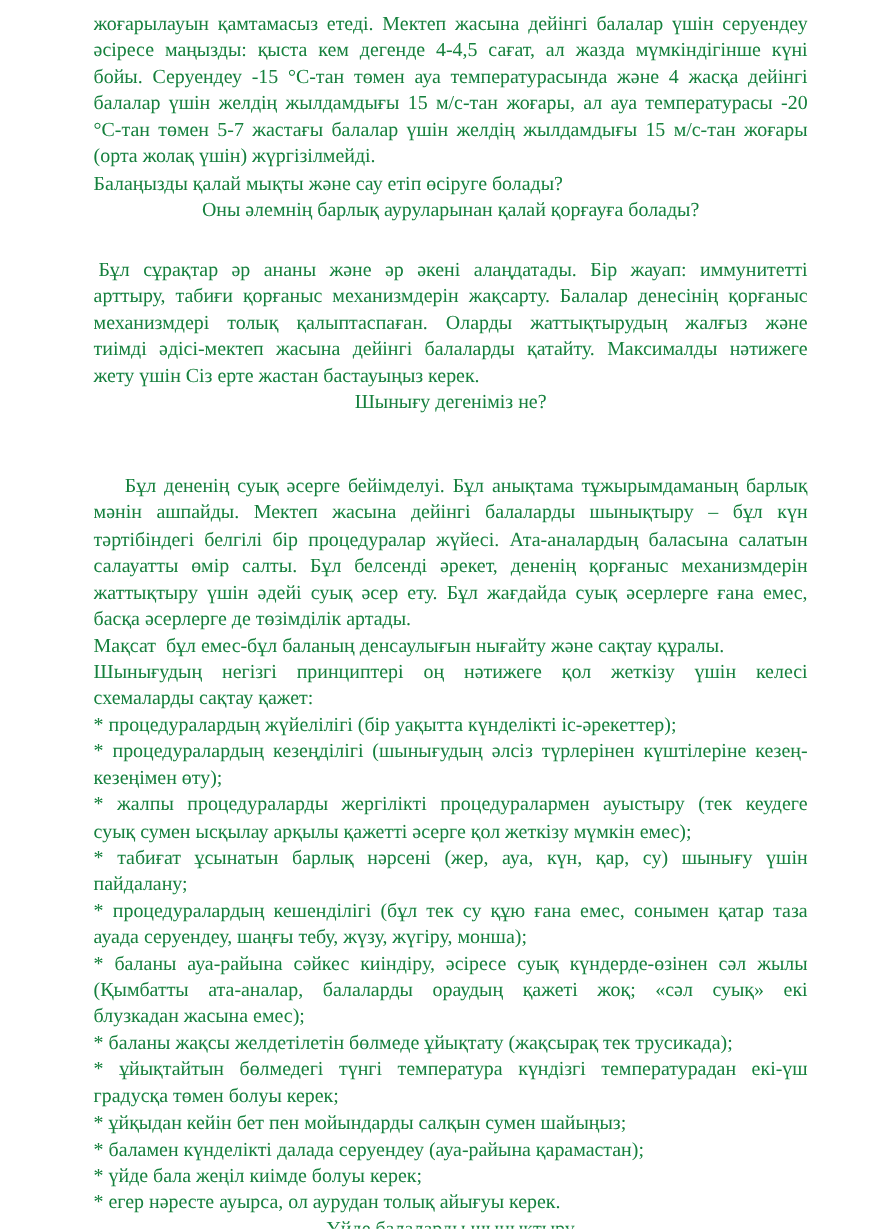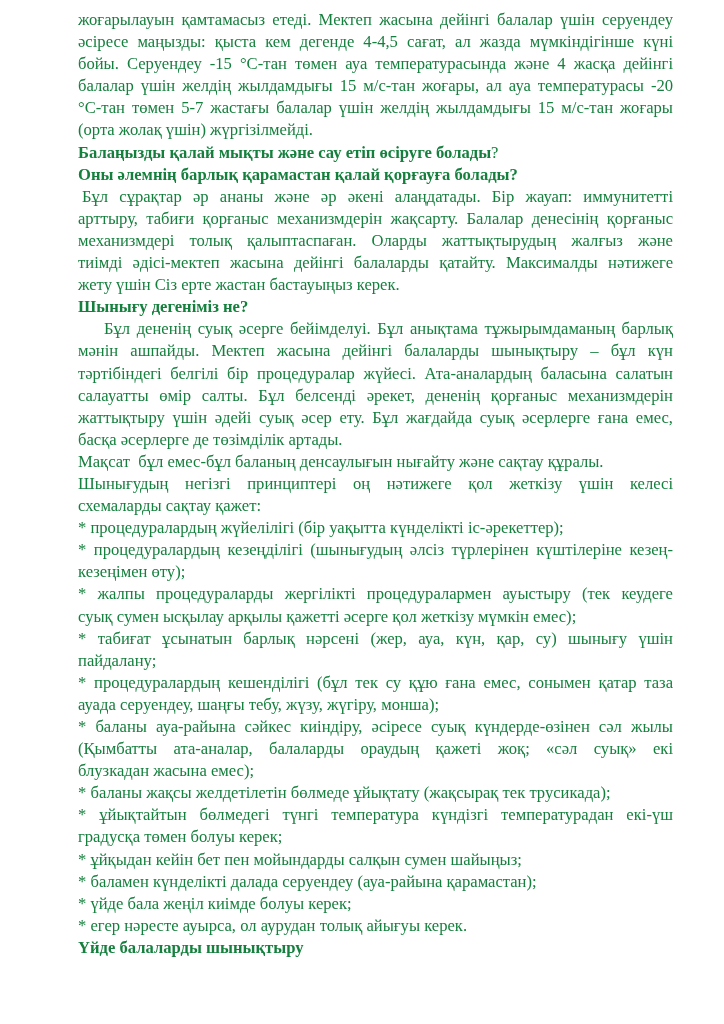--- a/index.html
+++ b/index.html
@@ -9,39 +9,39 @@
     left: 78px;
     top: 9px;
     width: 595px;
     font-family: "Liberation Serif", serif;
     font-size: 16.6px;
     line-height: 22.1px;
     color: #15803d;
   }
   .line { display: block; white-space: nowrap; height: 22.1px; }
   .j { text-align: justify; text-align-last: justify; white-space: normal; overflow: hidden; }
-  .b { font-weight: bold; }
-  .ind1 { padding-left: 4px; }
-  .ind2 { padding-left: 26px; }
+  .b { font-weight: normal; text-align: center; }
+  .ind1 { padding-left: 4px; margin-top: 28px; }
+  .ind2 { padding-left: 26px; margin-top: 48px; }
 </style>
 </head>
 <body>
 
 <div class="page">
   <div>
     <span class="line j">жоғарылауын қамтамасыз етеді. Мектеп жасына дейінгі балалар үшін серуендеу</span>
     <span class="line j">әсіресе маңызды: қыста кем дегенде 4-4,5 сағат, ал жазда мүмкіндігінше күні</span>
     <span class="line j">бойы. Серуендеу -15 °С-тан төмен ауа температурасында және 4 жасқа дейінгі</span>
     <span class="line j">балалар үшін желдің жылдамдығы 15 м/с-тан жоғары, ал ауа температурасы -20</span>
     <span class="line j">°С-тан төмен 5-7 жастағы балалар үшін желдің жылдамдығы 15 м/с-тан жоғары</span>
     <span class="line">(орта жолақ үшін) жүргізілмейді.</span>
   </div>
 
   <div class="line"><span class="b">Балаңызды қалай мықты және сау етіп өсіруге болады</span><span>?</span></div>
-  <div class="line b">Оны әлемнің барлық қарамастан қалай қорғауға болады?</div>
+  <div class="line b">Оны әлемнің барлық ауруларынан қалай қорғауға болады?</div>
 
   <div>
     <span class="line j ind1">Бұл сұрақтар әр ананы және әр әкені алаңдатады. Бір жауап: иммунитетті</span>
     <span class="line j">арттыру, табиғи қорғаныс механизмдерін жақсарту. Балалар денесінің қорғаныс</span>
     <span class="line j">механизмдері толық қалыптаспаған. Оларды жаттықтырудың жалғыз және</span>
     <span class="line j">тиімді әдісі-мектеп жасына дейінгі балаларды қатайту. Максималды нәтижеге</span>
     <span class="line">жету үшін Сіз ерте жастан бастауыңыз керек.</span>
   </div>
 
   <div class="line b">Шынығу дегеніміз не?</div>

